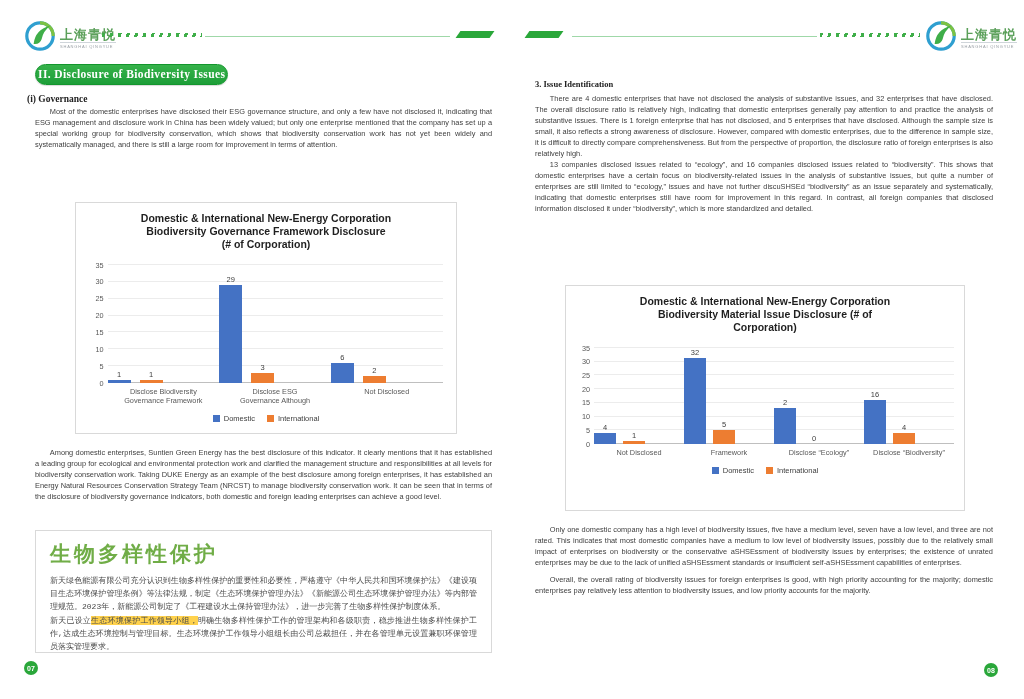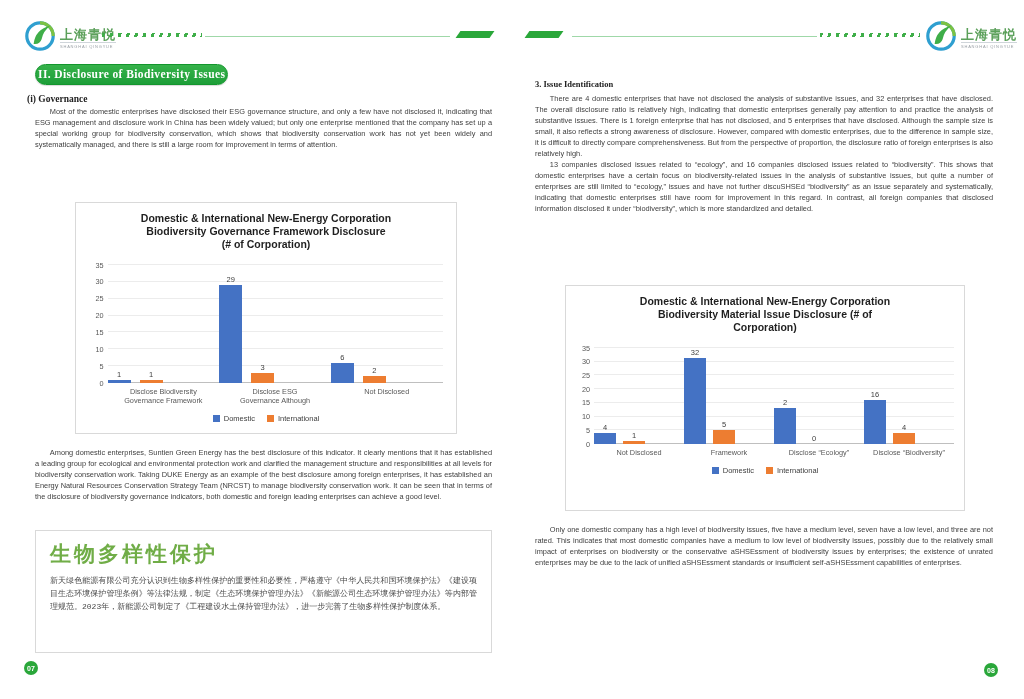--- a/index.html
+++ b/index.html
@@ -197,20 +197,21 @@
       </div>
   </div>
 
   <div class="left-body2 body-flow">
     <p>Among domestic enterprises, Suntien Green Energy has the best disclosure of this indicator. It clearly mentions that it has established a leading group for ecological and environmental protection work and clarified the management structure and responsibilities at all levels for biodiversity conservation work. Taking DUKE Energy as an example of the best disclosure among foreign enterprises, it has established an Energy Natural Resources Conservation Strategy Team (NRCST) to manage biodiversity conservation work. It can be seen that in terms of the disclosure of biodiversity governance indicators, both domestic and foreign leading enterprises can achieve a good level.</p>
   </div>
 
   <div class="case-box">
     <div class="case-title">生物多样性保护</div>
     <div class="case-text">新天绿色能源有限公司充分认识到生物多样性保护的重要性和必要性，严格遵守《中华人民共和国环境保护法》《建设项目生态环境保护管理条例》等法律法规，制定《生态环境保护管理办法》《新能源公司生态环境保护管理办法》等内部管理规范。2023年，新能源公司制定了《工程建设水土保持管理办法》，进一步完善了生物多样性保护制度体系。</div>
+    <div class="case-text"><span>新天已设立</span><span class="hl">生态环境保护工作领导小组，</span><span>明确生物多样性保护工作的管理架构和各级职责，稳步推进生物多样性保护工作,达成生态环境控制与管理目标。生态环境保护工作领导小组组长由公司总裁担任，并在各管理单元设置兼职环保管理员落实管理要求。</span></div>
   </div>
 
   <div class="page-num left">07</div>
 
   <div class="right-body body-flow">
     <div class="serif-h issue-heading">3. Issue Identification</div>
     <p>There are 4 domestic enterprises that have not disclosed the analysis of substantive issues, and 32 enterprises that have disclosed. The overall disclosure ratio is relatively high, indicating that domestic enterprises generally pay attention to and practice the analysis of substantive issues. There is 1 foreign enterprise that has not disclosed, and 5 enterprises that have disclosed. Although the sample size is small, it also reflects a strong awareness of disclosure. However, compared with domestic enterprises, due to the difference in sample size, it is difficult to directly compare comprehensiveness. But from the perspective of proportion, the disclosure ratio of foreign enterprises is also relatively high.</p>
     <p>13 companies disclosed issues related to “ecology”, and 16 companies disclosed issues related to “biodiversity”. This shows that domestic enterprises have a certain focus on biodiversity-related issues in the analysis of substantive issues, but quite a number of enterprises are still limited to “ecology,” issues and have not further discuSHSEd “biodiversity” as an issue separately and systematically, indicating that domestic enterprises still have room for improvement in this regard. In contrast, all foreign companies that disclosed information disclosed it under “biodiversity”, which is more standardized and detailed.</p>
   </div>
 
@@ -291,17 +292,18 @@
         </div>
         <div class="legend-item">
           <div class="legend-swatch" style="background: rgb(237, 125, 49);"></div>
           <span>International</span>
         </div>
       </div>
   </div>
 
   <div class="right-body2 body-flow">
     <p>Only one domestic company has a high level of biodiversity issues, five have a medium level, seven have a low level, and three are not rated. This indicates that most domestic companies have a medium to low level of biodiversity issues, possibly due to the relatively small impact of enterprises on biodiversity or the conservative aSHSEssment of biodiversity issues by enterprises; the existence of unrated enterprises may be due to the lack of unified aSHSEssment standards or insufficient self-aSHSEssment capabilities of enterprises.</p>
+    <p>Overall, the overall rating of biodiversity issues for foreign enterprises is good, with high priority accounting for the majority; domestic enterprises pay relatively less attention to biodiversity issues, and low priority accounts for the majority.</p>
   </div>
 
   <div class="page-num right">08</div>
 
 </div>
 
 </body></html>

